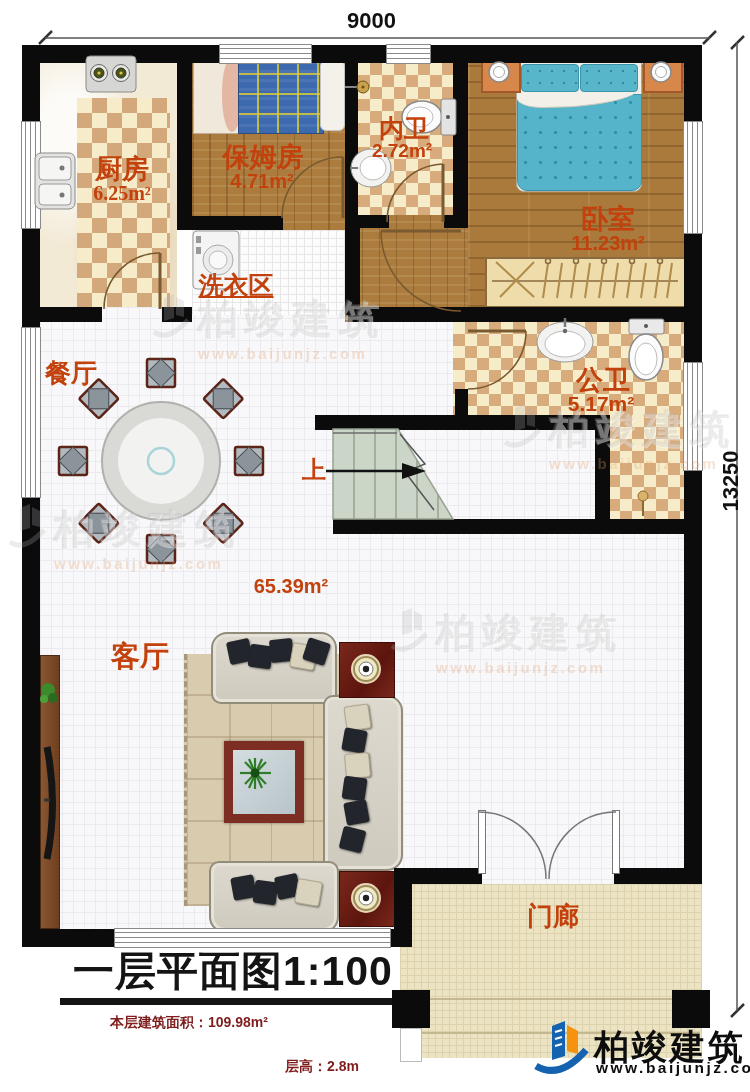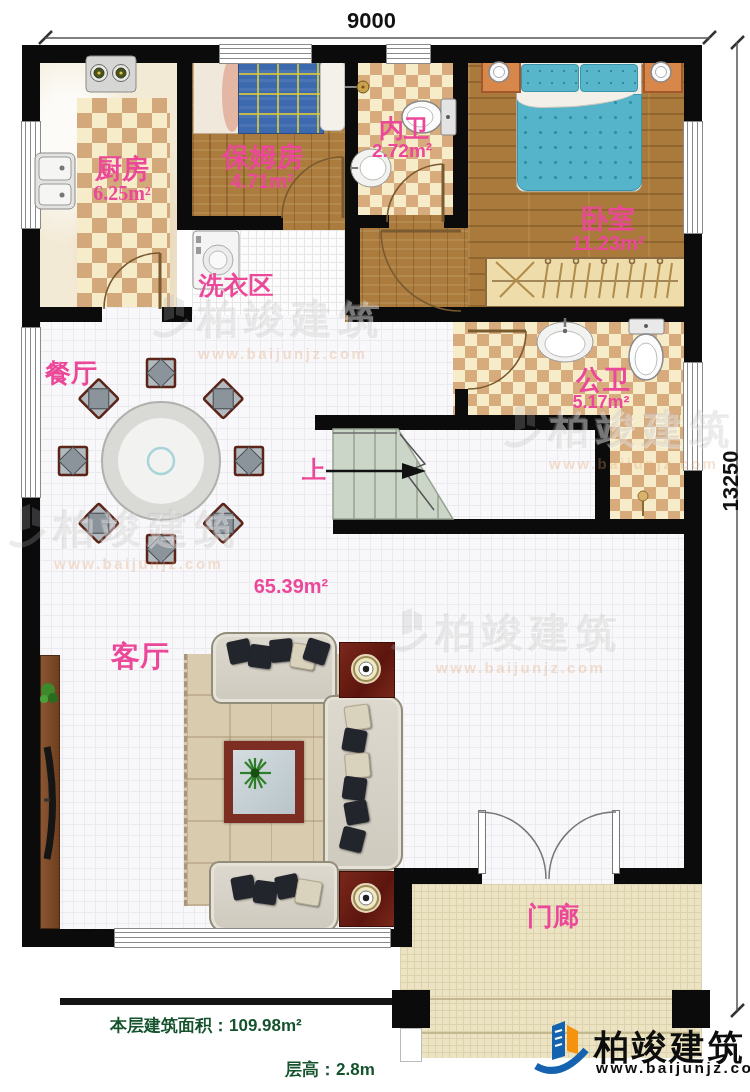--- a/index.html
+++ b/index.html
@@ -33,29 +33,29 @@
   .nstand{position:absolute;background:#d8874b;border:2px solid #a3572a;}
   .wardrobe{position:absolute;background:#eedcab;border:2px solid #8a6a3f;}
   .tvcab{position:absolute;background:linear-gradient(90deg,#8a5632,#6f3f1f);border:1px solid #4a2a12;}
   .bedbase{position:absolute;background:#f3f0e9;border:1.5px solid #b3a793;border-radius:0 0 8px 8px;}
   .bpillow{position:absolute;background:#58b6cb;border:1.5px solid #3a93a9;border-radius:4px;background-image:radial-gradient(circle,rgba(20,90,110,.5) 1px,transparent 1.6px);background-size:12px 12px;}
   .blanket{position:absolute;background:#55b4ca;border-radius:0 0 10px 10px;background-image:radial-gradient(circle,#2f8fa5 1.3px,transparent 1.7px);background-size:15px 15px;border:1px solid #3a93a9;}
   .fold{position:absolute;background:#f3f0e9;border-radius:0 0 120px 30px/0 0 26px 12px;border-bottom:1.5px solid #cfc8b8;}
   .plaid{position:absolute;background-color:#3d69ae;background-image:repeating-linear-gradient(0deg,transparent 0 18px,rgba(215,200,60,.85) 18px 20px),repeating-linear-gradient(90deg,transparent 0 18px,rgba(215,200,60,.85) 18px 20px),repeating-linear-gradient(0deg,transparent 0 6px,rgba(255,255,255,.07) 6px 9px);border:1px solid #2a4a80;}
   .dleaf{position:absolute;background:#fff;border:1.5px solid #777;}
   
-  .label{position:absolute;color:#ec4899;font-weight:700;white-space:nowrap;transform:translateX(-50%);line-height:1.05;}
+  .label{position:absolute;color:#c2410c;font-weight:700;white-space:nowrap;transform:translateX(-50%);line-height:1.05;}
   
   .wm{position:absolute;display:flex;align-items:flex-start;gap:8px;opacity:.55;pointer-events:none;}
   .wm-name{font-size:40px;font-weight:700;color:rgba(186,186,186,.48);letter-spacing:7px;text-shadow:1px 1px 0 rgba(255,255,255,.85),-1px -1px 0 rgba(190,190,190,.35);}
   .wm-url{font-size:15px;font-weight:700;color:rgba(224,158,108,.55);letter-spacing:2.5px;margin-top:-2px;}
   
   .title{position:absolute;left:73px;top:944px;font-size:41px;font-weight:600;color:#141414;letter-spacing:1px;}
   .rule{position:absolute;left:60px;top:998px;width:332px;height:7px;background:#141414;}
-  .stat{position:absolute;font-size:17px;font-weight:600;color:#14532d;white-space:nowrap;}
+  .stat{position:absolute;font-size:14px;font-weight:600;color:#7f1d1d;white-space:nowrap;}
   .dimtxt{position:absolute;font-size:22px;font-weight:700;color:#111;}
   .logo-name{position:absolute;left:594px;top:1024px;font-size:35px;font-weight:800;color:#0d0d0d;letter-spacing:3px;}
   .logo-url{position:absolute;left:596px;top:1059px;font-size:15.5px;font-weight:700;color:#0d0d0d;letter-spacing:2.5px;}
   svg.overlay{position:absolute;left:0;top:0;pointer-events:none;}
 </style>
 </head>
 <body>
 
 <div id="plan">
 
@@ -396,32 +396,33 @@
   </div>
 
   <div class="label" style="left:122px;top:155px;font-size:27px;">厨房</div>
   <div class="label" style="left:122px;top:183px;font-size:20px;font-family:Liberation Serif, serif;">6.25m²</div>
   <div class="label" style="left:263px;top:143px;font-size:27px;">保姆房</div>
   <div class="label" style="left:262px;top:171px;font-size:20px;">4.71m²</div>
   <div class="label" style="left:404px;top:115px;font-size:25px;">内卫</div>
   <div class="label" style="left:402px;top:141px;font-size:19px;">2.72m²</div>
   <div class="label" style="left:608px;top:205px;font-size:27px;">卧室</div>
   <div class="label" style="left:608px;top:233px;font-size:20px;">11.23m²</div>
-  <div class="label" style="left:236px;top:272px;font-size:25px;">洗衣区</div>
+  <div class="label" style="left:236px;top:272px;font-size:25px;text-decoration:underline;">洗衣区</div>
   <div class="label" style="left:71px;top:360px;font-size:26px;">餐厅</div>
   <div class="label" style="left:603px;top:366px;font-size:27px;">公卫</div>
-  <div class="label" style="left:601px;top:393px;font-size:18px;">5.17m²</div>
+  <div class="label" style="left:601px;top:393px;font-size:21px;">5.17m²</div>
   <div class="label" style="left:314px;top:457px;font-size:24px;">上</div>
   <div class="label" style="left:291px;top:576px;font-size:20px;">65.39m²</div>
   <div class="label" style="left:140px;top:641px;font-size:29px;">客厅</div>
   <div class="label" style="left:553px;top:903px;font-size:26px;">门廊</div>
 
   <div class="dimtxt" style="left:347px;top:8px;">9000</div>
   <div class="dimtxt" style="left:700px;top:468px;transform:rotate(-90deg);transform-origin:center;">13250</div>
 
+  <div class="title">一层平面图1:100</div>
   <div class="rule"></div>
   <div class="stat" style="left:110px;top:1014px;"><span>本层建筑面积：</span><span>109.98m²</span></div>
   <div class="stat" style="left:285px;top:1058px;"><span>层高：</span><span>2.8m</span></div>
 
   <svg class="abs" style="left:532px;top:1018px;" width="58" height="62" viewBox="0 0 58 62">
     <polygon points="20,8 33,3 33,38 20,42" fill="#1563b0"></polygon>
     <line x1="23" y1="14" x2="30" y2="12" stroke="#fff" stroke-width="2"></line>
     <line x1="23" y1="21" x2="30" y2="19" stroke="#fff" stroke-width="2"></line>
     <line x1="23" y1="28" x2="30" y2="26" stroke="#fff" stroke-width="2"></line>
     <polygon points="35,7 46,13 46,36 35,33" fill="#f5930f"></polygon>

